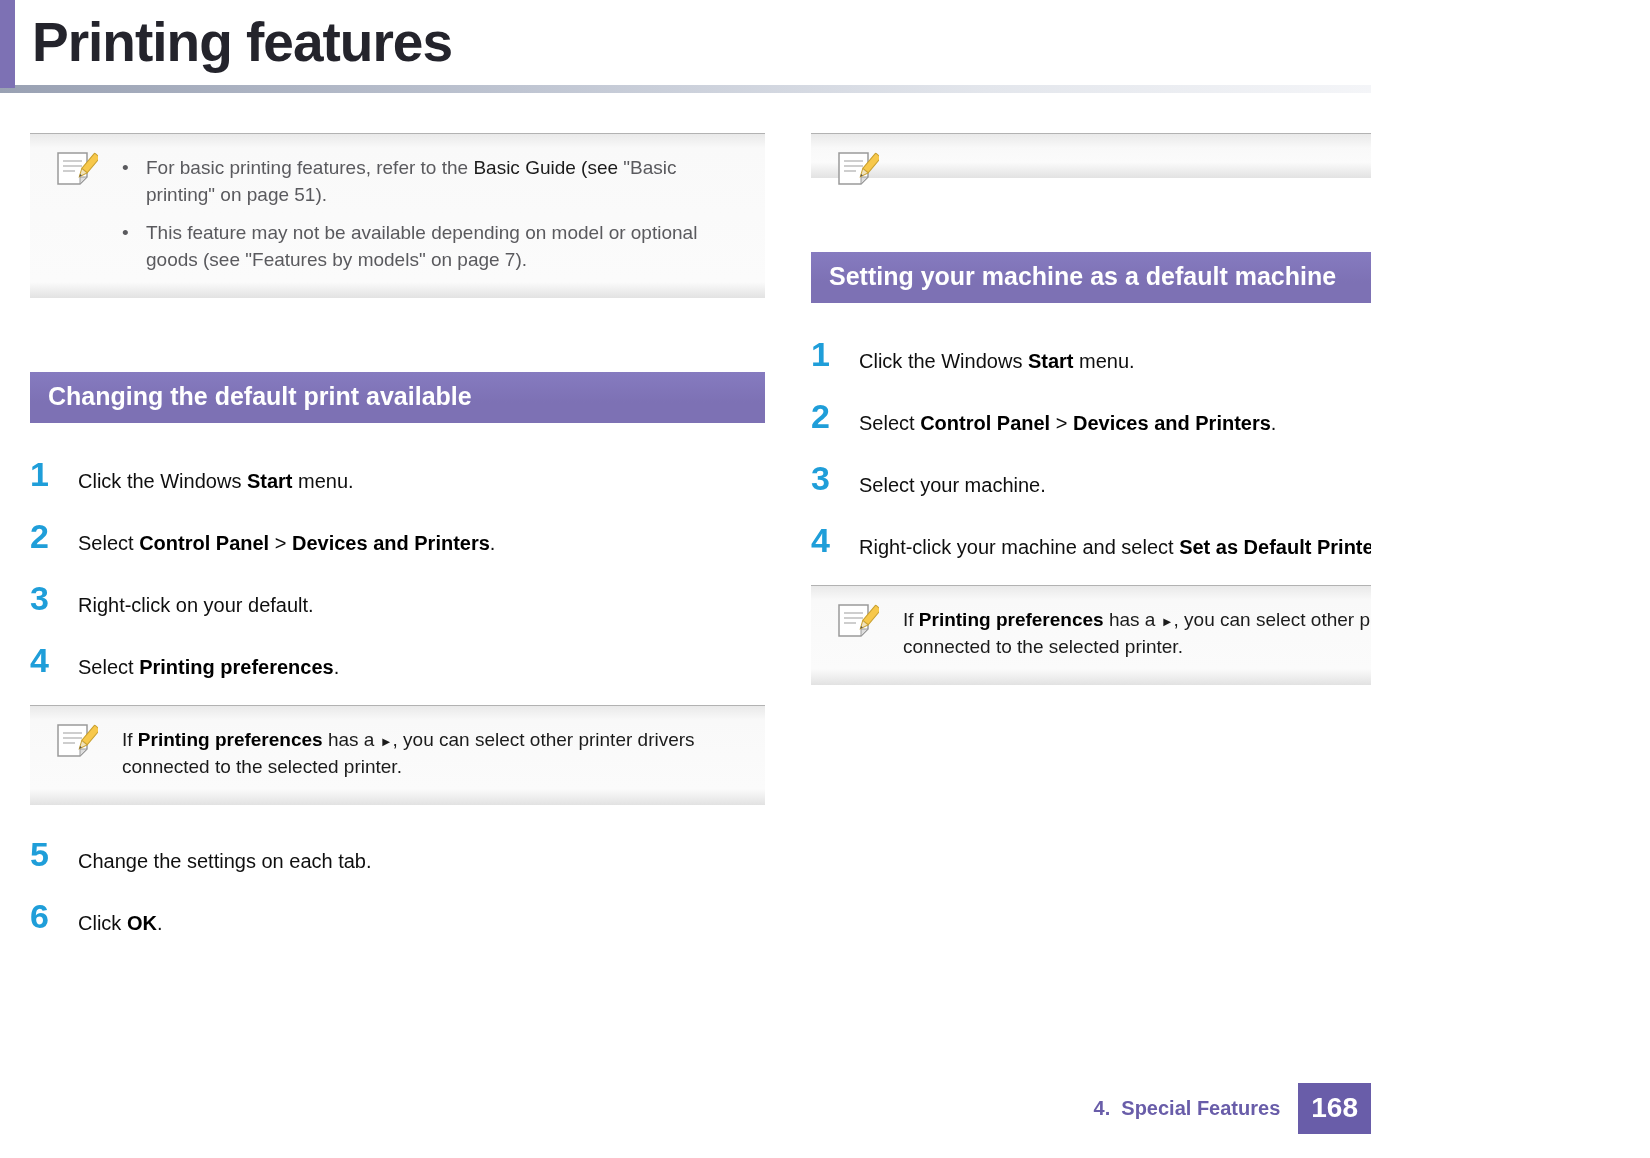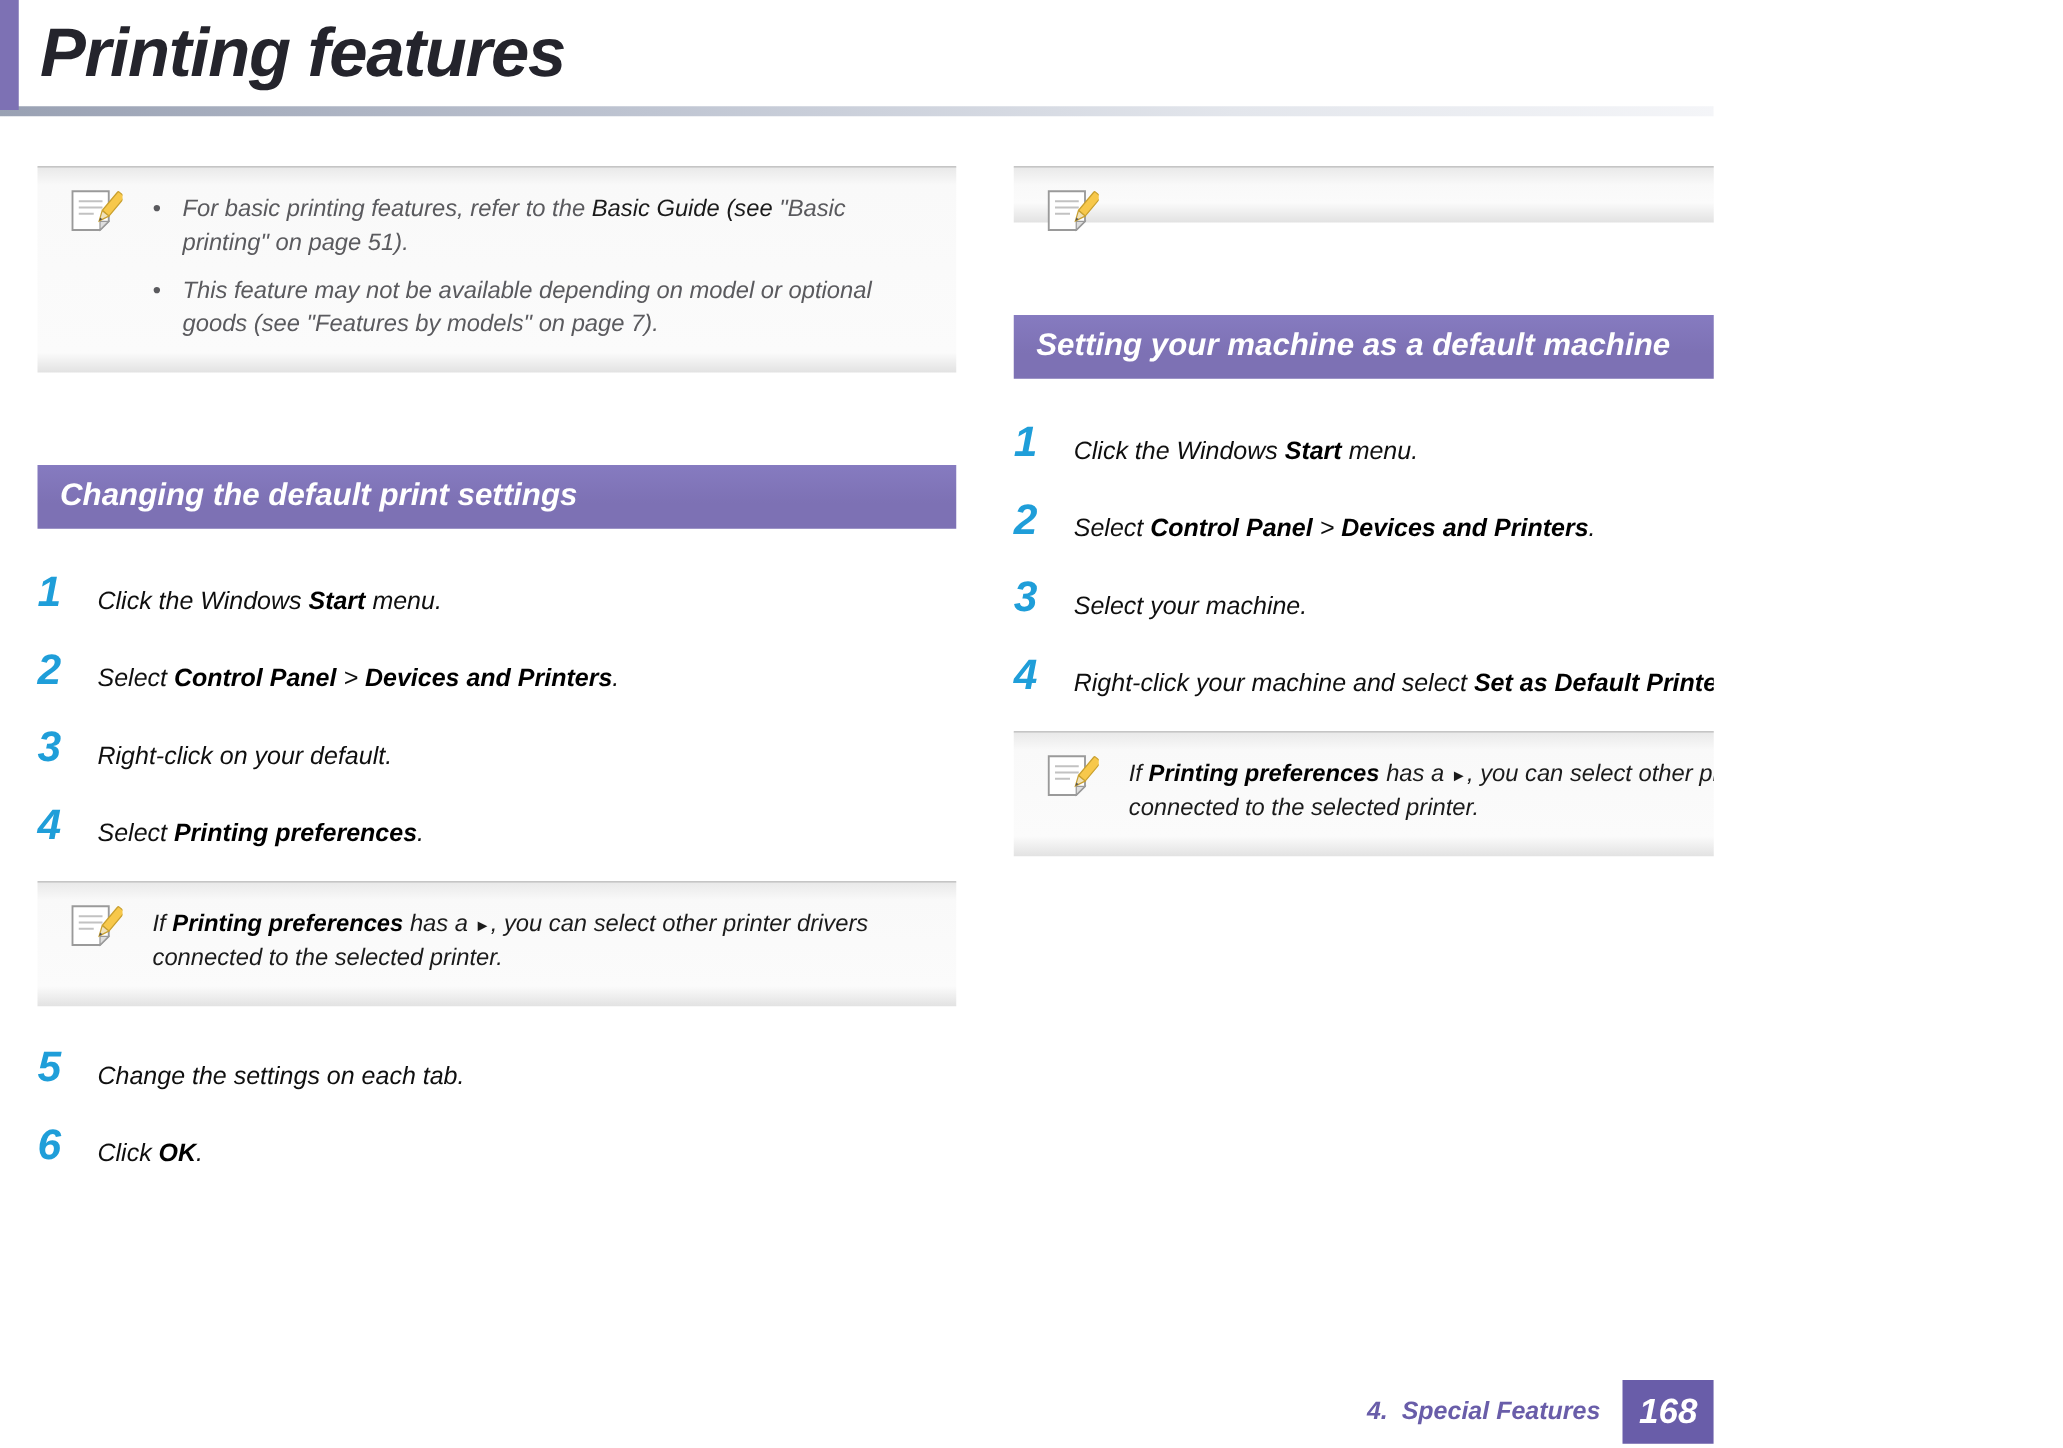--- a/index.html
+++ b/index.html
@@ -3,21 +3,21 @@
 <meta charset="utf-8">
 <style>
   :root{
     --accent-purple:#7d71b4;
     --footer-purple:#695da9;
     --step-blue:#1f9ed9;
   }
   *{box-sizing:border-box;}
   html,body{margin:0;padding:0;background:#fff;}
   body{font-family:"Liberation Sans","DejaVu Sans",sans-serif;}
-  .doc{position:relative;width:1371px;height:1158px;background:#fff;overflow:hidden;font-style:italic;}
+  .doc{position:relative;width:1371px;height:1158px;background:#fff;overflow:hidden;}
 
   .corner-bar{position:absolute;left:0;top:0;width:15px;height:88px;background:var(--accent-purple,#7d71b4);}
   .title{margin:12px 0 0 32px;font-size:55px;line-height:1.1;font-weight:800;color:#24242c;letter-spacing:-1px;}
   .title-rule{margin-top:12px;height:8px;width:100%;
     background:linear-gradient(90deg,#99a1b3 0%,#bfc5d2 38%,#e3e6ec 72%,#f4f5f8 100%);}
 
   .columns{display:flex;gap:46px;padding:40px 104px 0 30px;}
   .col{width:735px;flex:0 0 735px;}
 
   .note{position:relative;border-top:1px solid #b2b2b2;
@@ -37,21 +37,21 @@
     color:#fff;font-size:25px;font-weight:700;padding:10px 18px 12px;margin:74px 0 34px;}
   .sec-head span{letter-spacing:0;}
 
   .step{display:flex;margin:0 0 24px;}
   .num{flex:0 0 48px;width:48px;font-size:34px;font-weight:700;color:var(--step-blue,#1f9ed9);line-height:1.05;}
   .stext{margin:0;padding-top:10px;font-size:20px;line-height:1.4;color:#0f0f0f;}
 
   .note.inline{margin:8px 0 32px;}
   .note.top{margin-bottom:0;}
 
-  .footer{position:absolute;right:0;bottom:3px;display:flex;align-items:center;}
+  .footer{position:absolute;right:0;bottom:24px;display:flex;align-items:center;}
   .footer-label{color:var(--footer-purple,#695da9);font-weight:700;font-size:20px;margin-right:18px;white-space:pre;}
   .footer-page{background:var(--footer-purple,#695da9);color:#fff;font-weight:700;font-size:28px;padding:9px 13px 10px;}
 </style>
 </head>
 <body>
 
 <div class="doc">
 
   <div class="corner-bar"></div>
   <h1 class="title">Printing features</h1>
@@ -82,21 +82,21 @@
             <p class="rich"><span>For basic printing features, refer to the </span><span class="dark">Basic Guide (see </span><span>"Basic printing" on page 51).</span></p>
           </div>
           <div class="bullet-row">
             <span class="bullet">•</span>
             <p class="rich"><span>This feature may not be available depending on model or optional goods (see "Features by models" on page 7).</span></p>
           </div>
         </div>
       </div>
 
       <h2 class="sec-head">
-        <span>Changing the default print settings</span>
+        <span>Changing the default print available</span>
       </h2>
 
       <div class="step">
         <span class="num">1</span>
         <p class="stext rich"><span>Click the Windows </span><span class="bold">Start</span><span> menu.</span></p>
       </div>
       <div class="step">
         <span class="num">2</span>
         <p class="stext rich"><span>Select </span><span class="bold">Control Panel</span><span> &gt; </span><span class="bold">Devices and Printers</span><span>.</span></p>
       </div>

